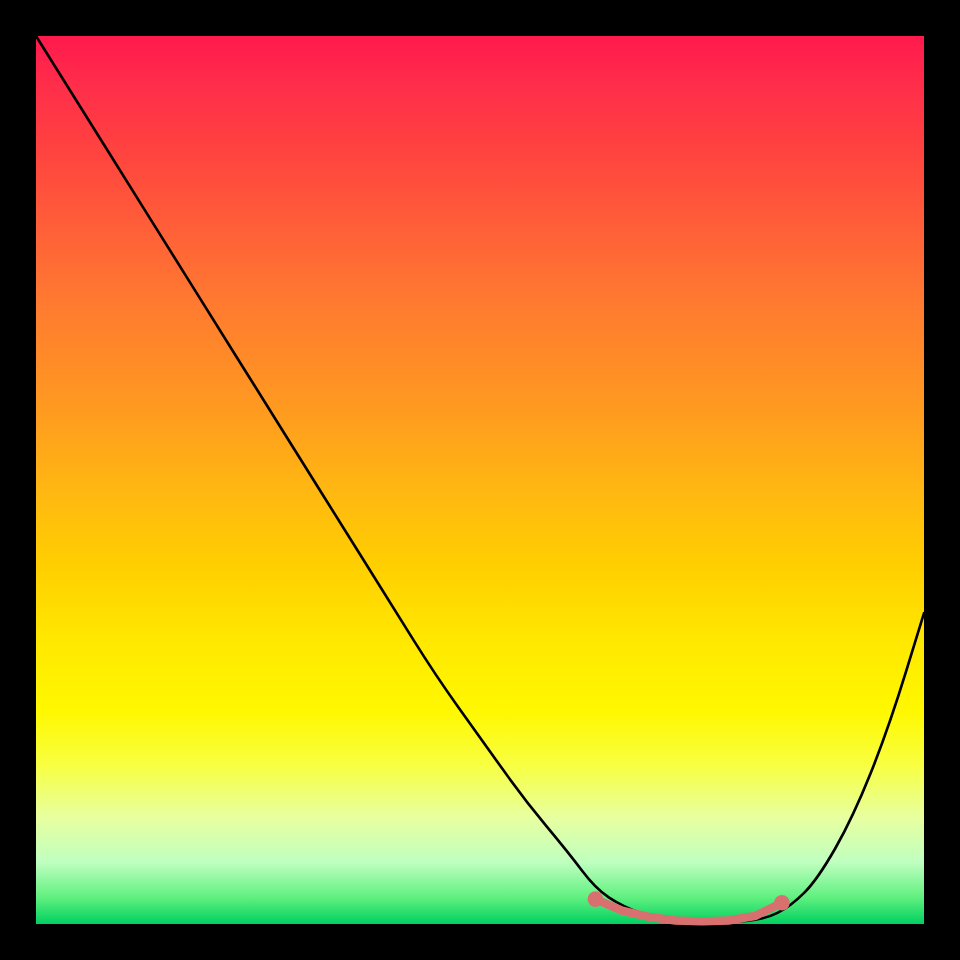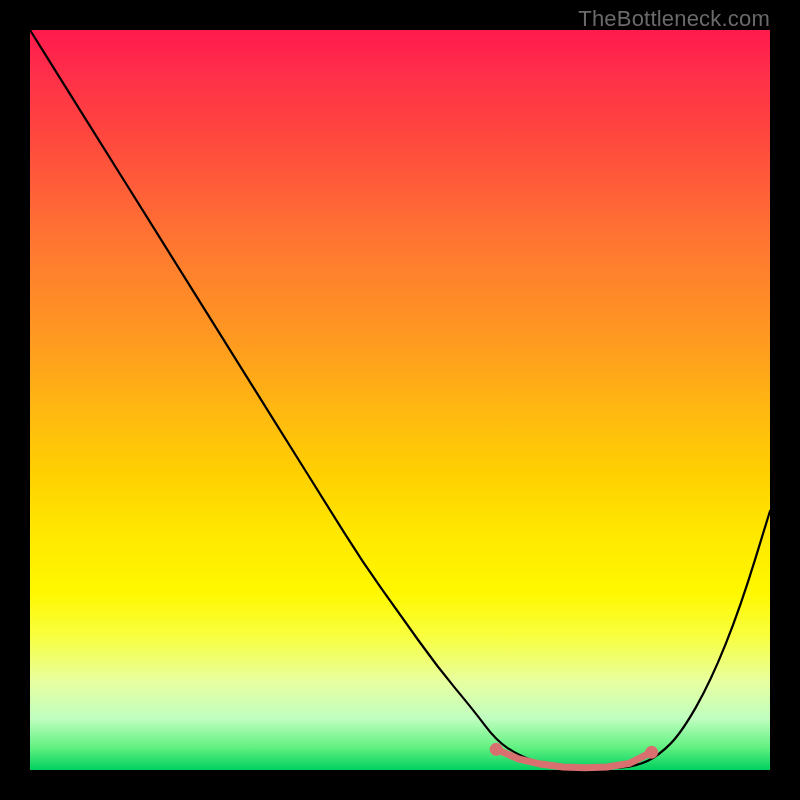--- a/index.html
+++ b/index.html
@@ -66,14 +66,13 @@
 
   <svg class="overlay" viewBox="0 0 740 740" preserveAspectRatio="none">
     <path id="curve-path" fill="none" stroke="#000" stroke-width="2.2" stroke-linecap="round" stroke-linejoin="round" d="M 0 0 Q 0 0 18.5 29.599999999999966 Q 37 59.19999999999993 55.5 88.79999999999995 Q 74 118.39999999999998 92.5 148 Q 111 177.60000000000002 129.5 207.2 Q 148 236.79999999999995 166.5 266.4 Q 185 296 203.5 325.6 Q 222 355.2 240.5 384.79999999999995 Q 259 414.4 277.5 444 Q 296 473.6 314.5 503.2 Q 333 532.8 351.5 558.7 Q 370 584.6 388.5 610.5 Q 407.00000000000006 636.4 425.5 658.5999999999999 Q 444 680.8 455.1 695.5999999999999 Q 466.2 710.4 477.3 717.8 Q 488.40000000000003 725.2 503.20000000000005 730.75 Q 518 736.3 532.8 737.41 Q 547.6 738.52 562.4000000000001 738.52 Q 577.2 738.52 592 737.41 Q 606.8 736.3 617.9 730.75 Q 629 725.2 640.1 714.1 Q 651.2 703 666 677.1 Q 680.8000000000001 651.2 695.6 614.2 Q 710.4 577.2 725.2 529.1 T 740 481"></path>
     <g id="markers">
         <path d="M 466.2 719.28 L 488.40000000000003 728.9 L 510.59999999999997 734.08 L 532.8 737.04 L 555 737.78 L 577.2 737.04 L 599.4000000000001 733.34 L 621.6 722.24" fill="none" stroke="#d97070" stroke-width="7" stroke-linecap="round"></path>
         <circle cx="466.2" cy="719.28" r="6.5" fill="#d97070"></circle>
         <circle cx="621.6" cy="722.24" r="6.5" fill="#d97070"></circle>
       </g>
   </svg>
 
-  <div class="watermark">TheBottleneck.com</div>
 </div>
 
 </body></html>

